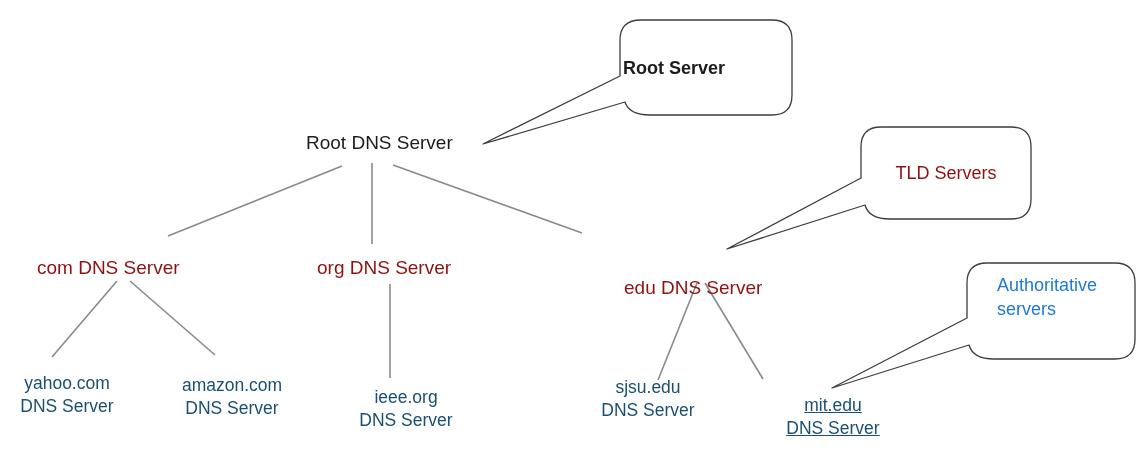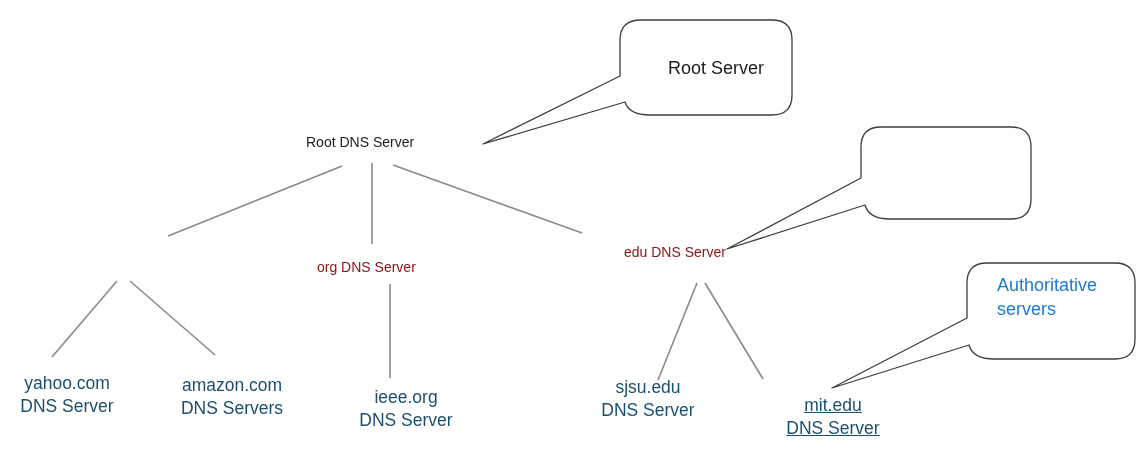--- a/index.html
+++ b/index.html
@@ -27,21 +27,21 @@
   }
   .bubble {
     fill: #ffffff;
     stroke: var(--outline, #3d3d3d);
     stroke-width: 1.3;
     stroke-linejoin: round;
   }
   .label {
     position: absolute;
     white-space: pre-line;
-    font-size: 14px;
+    font-size: 19px;
     line-height: 23px;
     color: #1c1c1c;
   }
   .label.center2 {
     width: 150px;
     text-align: center;
     font-size: 17.5px;
   }
   .tld-label { color: var(--tld-red, #8e1212); }
   .auth-label { color: var(--auth-navy, #1b4f72); }
@@ -83,31 +83,33 @@
 
     <path class="bubble" d="M 641,20 H 772 Q 792,20 792,40 V 95 Q 792,115 772,115 H 650 Q 629,115 625,102 L 483,144 L 620,76 V 40 Q 620,20 641,20 Z"></path>
 
     <path class="bubble" d="M 881,127 H 1011 Q 1031,127 1031,147 V 199 Q 1031,219 1011,219 H 890 Q 869,219 865,205 L 727,249 L 861,178 V 147 Q 861,127 881,127 Z"></path>
 
     <path class="bubble" d="M 987,263 H 1115 Q 1135,263 1135,283 V 339 Q 1135,359 1115,359 H 994 Q 973,359 969,345 L 832,388 L 967,318 V 283 Q 967,263 987,263 Z"></path>
   </svg>
 
   <div class="label" style="left:306px; top:131px;">Root DNS Server</div>
 
+  <div class="label tld-label" style="left:37px; top:256px;">com DNS Server</div>
   <div class="label tld-label" style="left:317px; top:256px;">org DNS Server</div>
-  <div class="label tld-label" style="left:624px; top:241px;">edu DNS Server</div>
+  <div class="label tld-label" style="left:624px; top:276px;">edu DNS Server</div>
 
   <div class="label center2 auth-label" style="left:-8px;  top:372px;">yahoo.com
 DNS Server</div>
   <div class="label center2 auth-label" style="left:157px; top:374px;">amazon.com
-DNS Servers</div>
+DNS Server</div>
   <div class="label center2 auth-label" style="left:331px; top:386px;">ieee.org
 DNS Server</div>
   <div class="label center2 auth-label" style="left:573px; top:376px;">sjsu.edu
 DNS Server</div>
   <div class="label center2 auth-label" style="left:758px; top:394px;text-decoration:underline;">mit.edu
 DNS Server</div>
 
-  <div class="callout-text" style="left:630px; top:20px; width:172px; height:95px;">Root Server</div>
+  <div class="callout-text" style="left:588px; top:20px; width:172px; height:95px;font-weight:bold;">Root Server</div>
+  <div class="callout-text callout-red" style="left:861px; top:127px; width:170px; height:92px;">TLD Servers</div>
   <div class="callout-text callout-blue left-align" style="left:967px; top:255px; width:168px; height:84px;">Authoritative
 servers</div>
 
 </div>
 
 </body></html>

